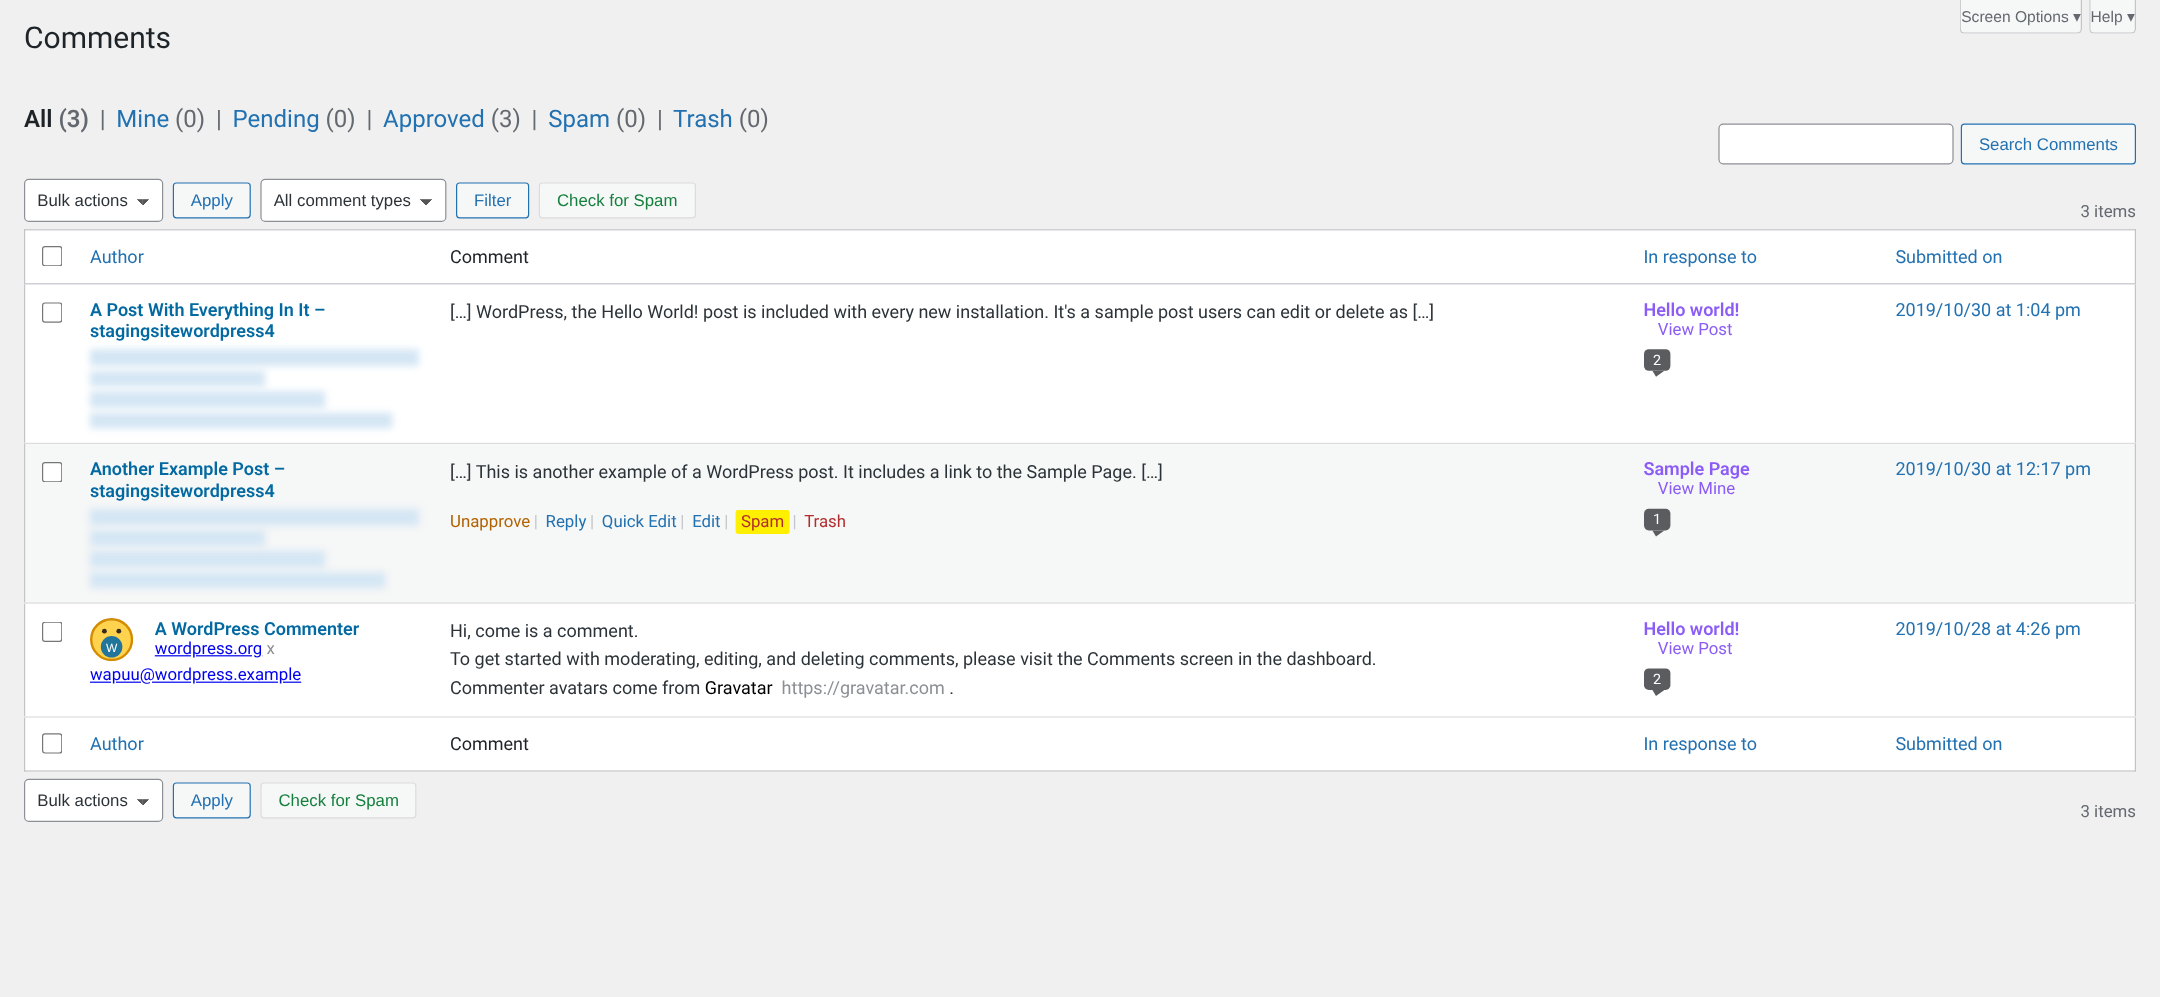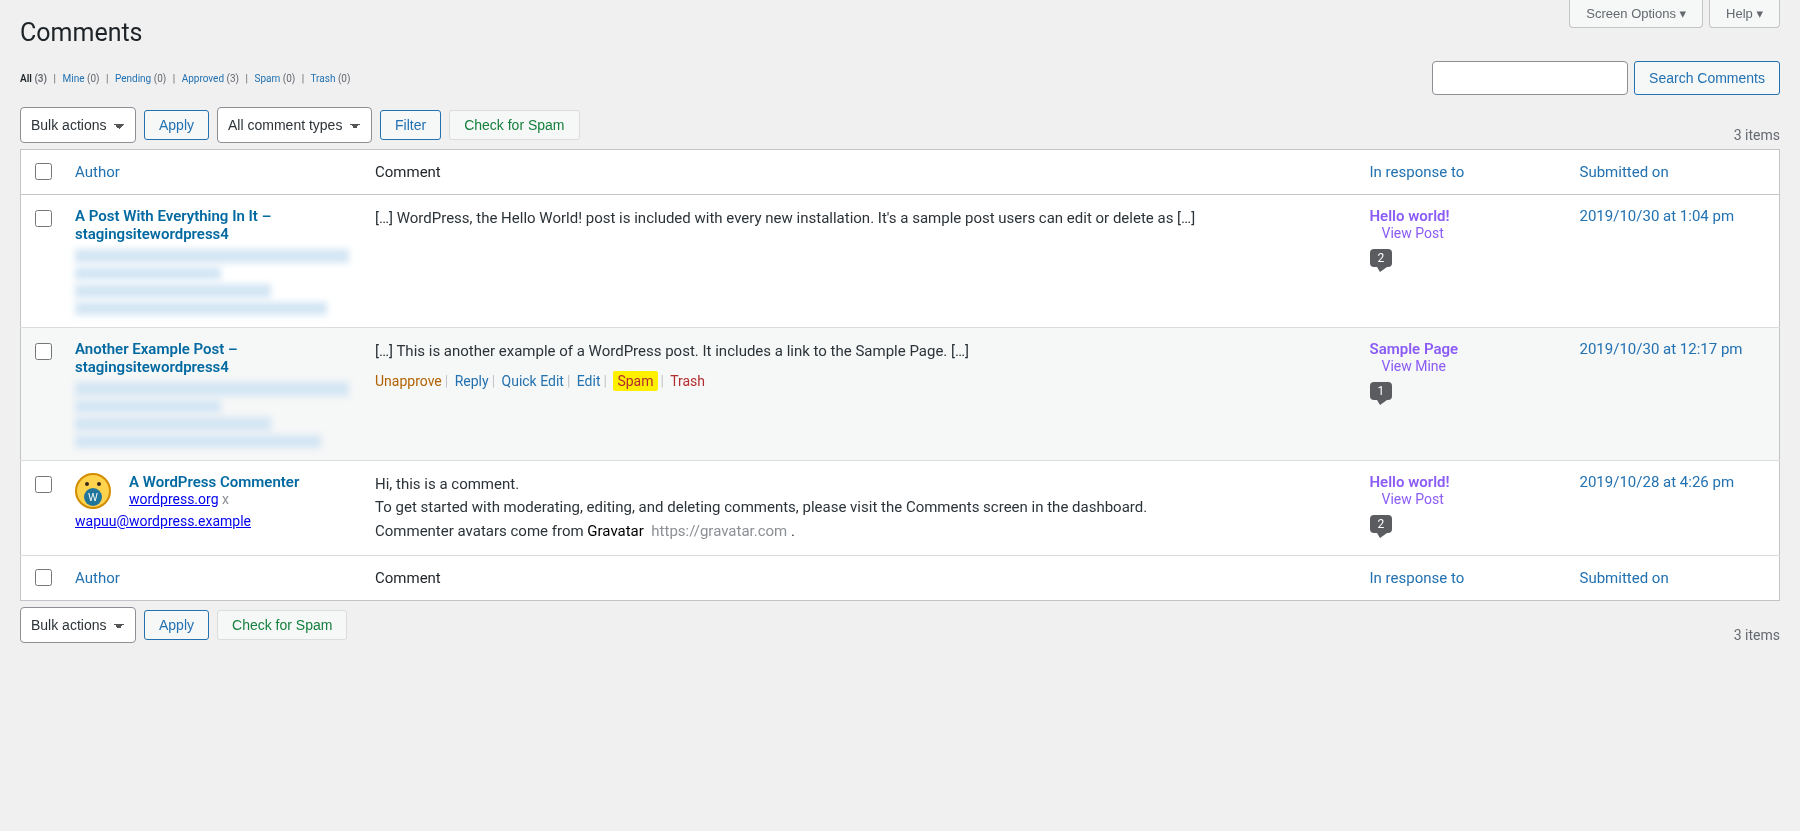--- a/index.html
+++ b/index.html
@@ -22,39 +22,39 @@
     top: 0;
     right: 20px;
     display: flex;
     gap: 6px;
   }
   .screen-meta-btn {
     background: #f6f7f7;
     border: 1px solid #c3c4c7;
     border-top: none;
     border-radius: 0 0 4px 4px;
-    padding: 6px 16px;
+    padding: 6px 0;
     font-size: 13px;
     color: #646970;
     cursor: pointer;
   }
   .filters-row {
     display: flex;
     align-items: center;
     justify-content: space-between;
     margin-bottom: 12px;
   }
   .sub-links {
-    font-size: 10px;
+    font-size: 20px;
   }
   .sub-links a { color: #2271b1; text-decoration: none; }
   .sub-links .current { color: #1d2327; font-weight: 600; }
   .sub-links .count { color: #646970; }
   .sub-links .sep { color: #646970; padding: 0 4px; }
-  .search-box { display: flex; gap: 6px; }
+  .search-box { display: flex; gap: 6px; margin-top: 42px; }
   .search-box input[type=text] {
     border: 1px solid #8c8f94;
     border-radius: 4px;
     width: 196px;
     height: 34px;
     padding: 0 8px;
     background: #fff;
   }
   .btn-secondary {
     border: 1px solid #2271b1;
@@ -137,21 +137,21 @@
     gap:4px;
   }
   .blur-line {
     height: 15px;
     background: #d4e6f4;
     filter: blur(3px);
   }
   .comment-text { color: #2c3338; line-height: 1.55; }
   .comment-text a { color:#000000; text-decoration:none; }
   .muted { color: #8c8f94; }
-  .row-actions { margin-top: 10px; font-size: 14px; }
+  .row-actions { margin-top: 22px; font-size: 14px; }
   .row-actions a { text-decoration: none; }
   .row-actions .unapprove { color: #b26200; }
   .row-actions .blue { color: #2271b1; }
   .row-actions .red { color: #b32d2e; }
   .row-actions .sep { color: #c3c4c7; padding: 0 3px; }
   .hl { background: #fff000; padding: 2px 4px; border-radius: 2px; }
   .response a { color: #8b5cf6; text-decoration: none; font-weight: 600; display: block; }
   .response .view { font-weight: 400; font-size: 14px; margin-left: 12px; }
   .bubble {
     display: inline-block;
@@ -318,21 +318,21 @@
             <div class="author-meta">
               <a href="#">wordpress.org</a> <span class="x">x</span>
             </div>
           </div>
         </div>
         <div class="author-meta" style="margin-top:4px;">
           <a href="#">wapuu@wordpress.example</a>
         </div>
       </td>
       <td class="comment-text">
-        <span>Hi, this is a comment.</span><br>
+        <span>Hi, come is a comment.</span><br>
         <span>To get started with moderating, editing, and deleting comments, please visit the Comments screen in the dashboard.</span><br>
         <span>Commenter avatars come from </span><a href="#">Gravatar</a>&nbsp;&nbsp;<span class="muted">https://gravatar.com</span> .
       </td>
       <td class="response">
         <a href="#">Hello world!</a>
         <a href="#" class="view">View Post</a>
         <span class="bubble">2</span>
       </td>
       <td class="date"><a href="#">2019/10/28 at 4:26 pm</a></td>
     </tr>

